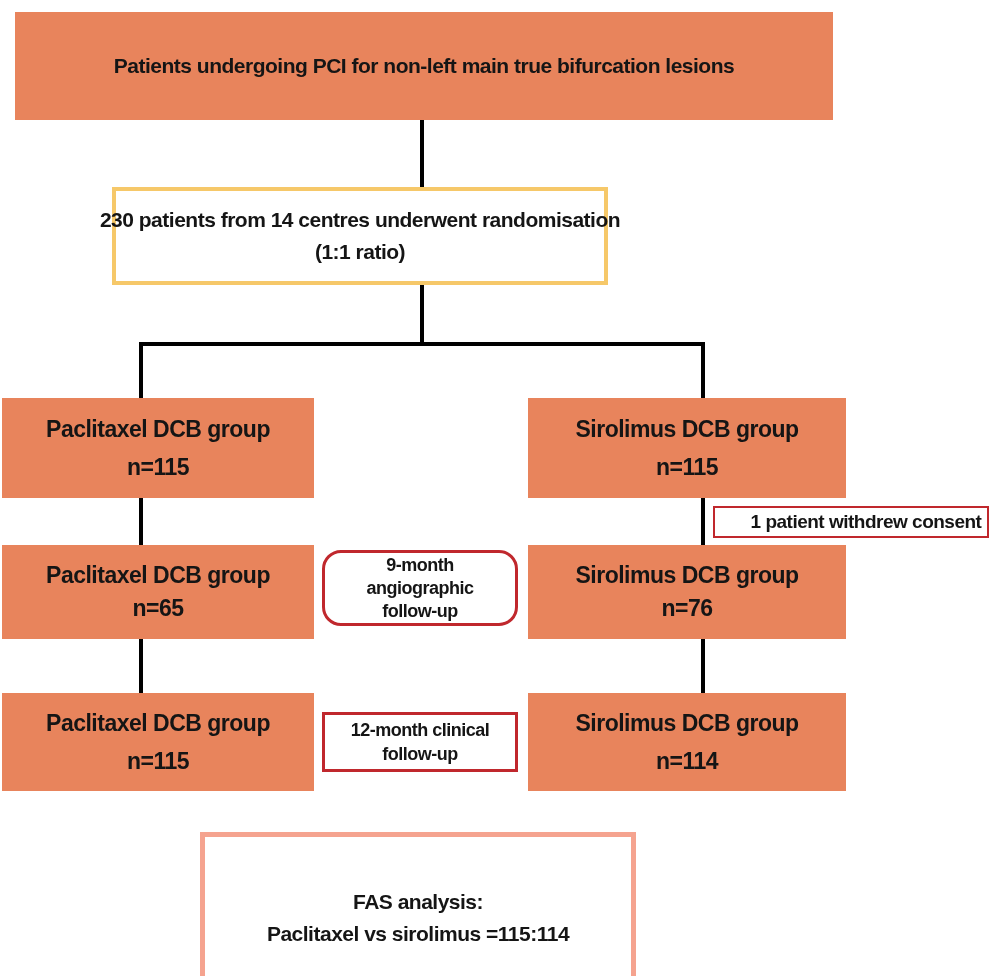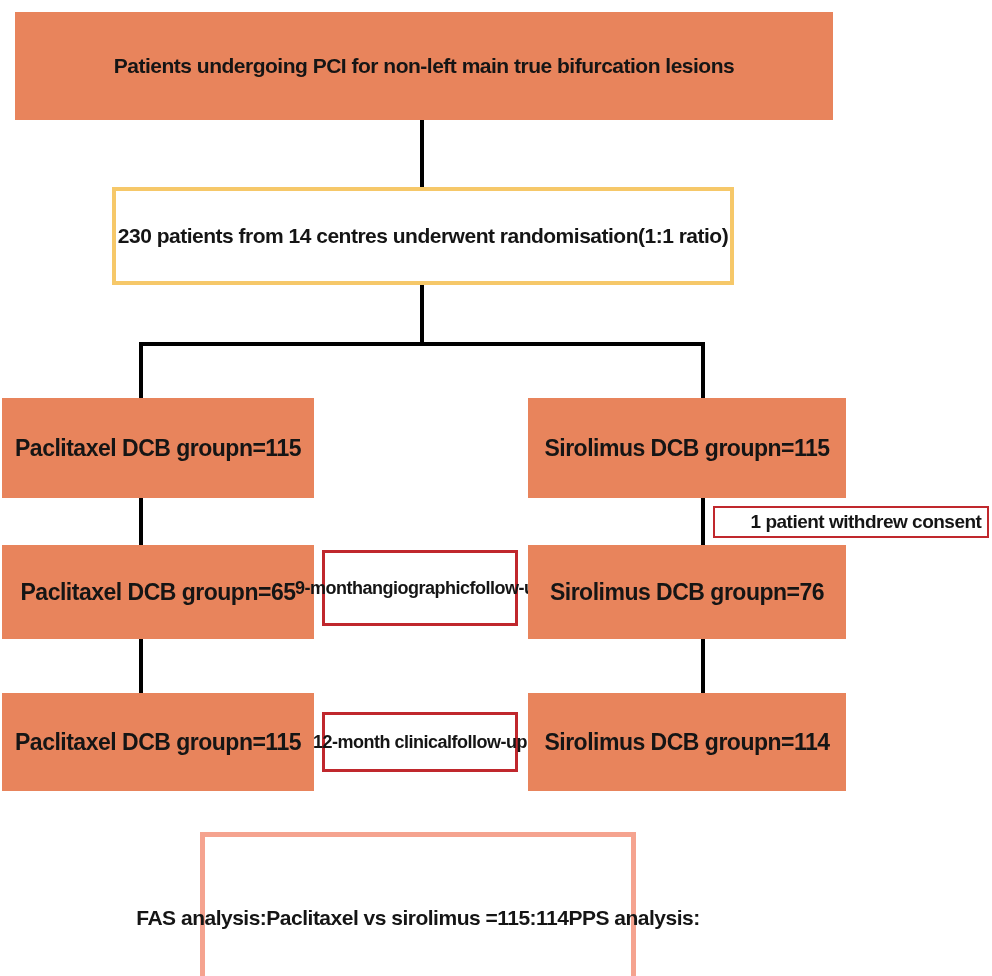--- a/index.html
+++ b/index.html
@@ -3,21 +3,21 @@
 <meta charset="utf-8">
 <style>
   html,body { margin:0; padding:0; background:#ffffff; }
   .canvas {
     position:relative; width:992px; height:976px; background:#ffffff;
     font-family:"Liberation Sans", sans-serif; font-weight:700;
     color:#151515; overflow:hidden;
   }
   .box {
     position:absolute; box-sizing:border-box;
-    display:flex; flex-direction:row; justify-content:center; align-items:center;
+    display:flex; flex-direction:column; justify-content:center; align-items:center;
     text-align:center; letter-spacing:-0.5px; white-space:nowrap;
   }
   .orange { background:var(--orange,#E8845C); }
   .bordered { background:#ffffff; }
   .yellow-border { border:4px solid var(--yellow_border,#F6C869); }
   .red-border3 { border:3px solid var(--red_border,#C0282D); }
   .red-border2 { border:2px solid var(--red_border,#C0282D);padding-left:30px; }
   .salmon-border { border:5px solid var(--salmon_border,#F5A38F); }
   .line { position:absolute; background:var(--line,#000000); }
   .t21 { font-size:21px; line-height:34px; }
@@ -32,21 +32,21 @@
 <body>
 
 <div class="canvas">
 
   <div class="box orange t21" style="left:15px; top:12px; width:818px; height:108px;">
     <div>Patients undergoing PCI for non-left main true bifurcation lesions</div>
   </div>
 
   <div class="line" style="left:420px; top:120px; width:4px; height:67px;"></div>
 
-  <div class="box bordered yellow-border t21b" style="left:112px; top:187px; width:622px; height:98px;">
+  <div class="box bordered yellow-border t21b" style="left:112px; top:187px; width:496px; height:98px;">
     <div>230 patients from 14 centres underwent randomisation</div>
     <div>(1:1 ratio)</div>
   </div>
 
   <div class="line" style="left:420px; top:285px; width:4px; height:57px;"></div>
   <div class="line" style="left:139px; top:342px; width:566px; height:4px;"></div>
   <div class="line" style="left:139px; top:342px; width:4px; height:56px;"></div>
   <div class="line" style="left:701px; top:342px; width:4px; height:56px;"></div>
 
   <div class="box orange t23" style="left:2px; top:398px; width:312px; height:100px;">
@@ -62,21 +62,21 @@
   <div class="line" style="left:701px; top:498px; width:4px; height:47px;"></div>
 
   <div class="box bordered red-border2 t19" style="left:713px; top:506px; width:276px; height:32px;">
     <div>1 patient withdrew consent</div>
   </div>
 
   <div class="box orange t23t" style="left:2px; top:545px; width:312px; height:94px;">
     <div>Paclitaxel DCB group</div>
     <div>n=65</div>
   </div>
-  <div class="box bordered red-border3 t18" style="left:322px; top:550px; width:196px; height:76px;">
+  <div class="box bordered red-border3 t18" style="left:322px; top:550px; width:196px; height:76px;border-radius:19px;">
     <div>9-month</div>
     <div>angiographic</div>
     <div>follow-up</div>
   </div>
   <div class="box orange t23t" style="left:528px; top:545px; width:318px; height:94px;">
     <div>Sirolimus DCB group</div>
     <div>n=76</div>
   </div>
 
   <div class="line" style="left:139px; top:639px; width:4px; height:54px;"></div>
@@ -91,16 +91,15 @@
     <div>follow-up</div>
   </div>
   <div class="box orange t23" style="left:528px; top:693px; width:318px; height:98px;">
     <div>Sirolimus DCB group</div>
     <div>n=114</div>
   </div>
 
   <div class="box bordered salmon-border t21b" style="left:200px; top:832px; width:436px; height:172px;">
     <div>FAS analysis:</div>
     <div>Paclitaxel vs sirolimus =115:114</div>
-    <div>PPS analysis:</div>
   </div>
 
 </div>
 
 </body></html>

